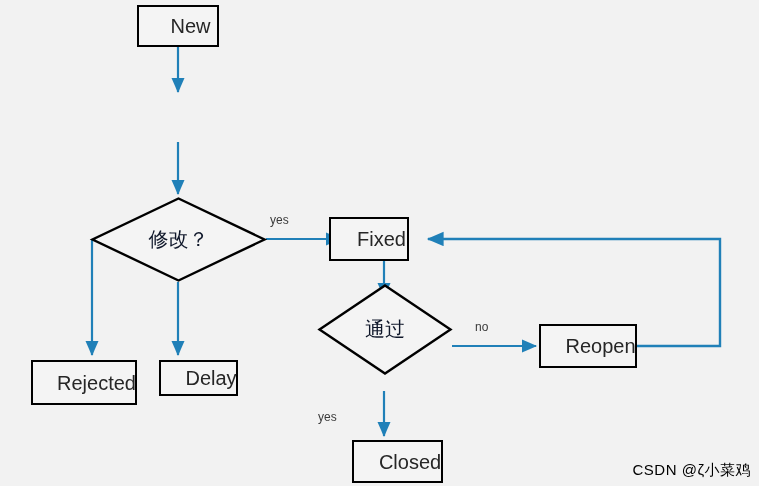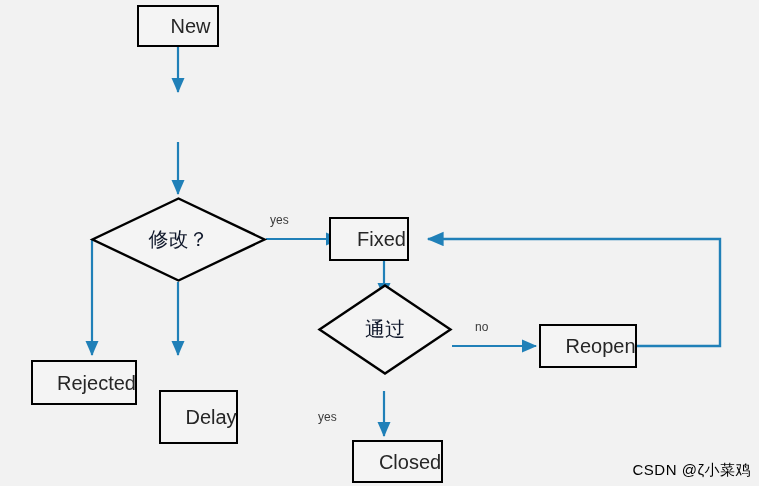--- a/index.html
+++ b/index.html
@@ -140,21 +140,21 @@
     <svg width="175" height="85" viewBox="0 0 175 85" xmlns="http://www.w3.org/2000/svg">
       <polygon points="87.5,1.5 173.5,42.5 87.5,83.5 1.5,42.5" fill="#f4f4f4" stroke="#000000" stroke-width="2.4"></polygon>
     </svg>
     <div class="diamond-label">修改？</div>
   </div>
 
   <div class="node" style="left:31px; top:360px; width:106px; height:45px;">
     <span>Rejected</span>
   </div>
 
-  <div class="node" style="left:159px; top:360px; width:79px; height:54px;margin-top:30px;">
+  <div class="node" style="left:159px; top:360px; width:79px; height:36px;">
     <span>Delay</span>
   </div>
 
   <div class="node" style="left:329px; top:217px; width:80px; height:44px;">
     <span>Fixed</span>
   </div>
 
   <div class="diamond-wrap" style="left:318px; top:284px; width:134px; height:91px;">
     <svg width="134" height="91" viewBox="0 0 134 91" xmlns="http://www.w3.org/2000/svg">
       <polygon points="67,1.5 132.5,45.5 67,89.5 1.5,45.5" fill="#f4f4f4" stroke="#000000" stroke-width="2.4"></polygon>

